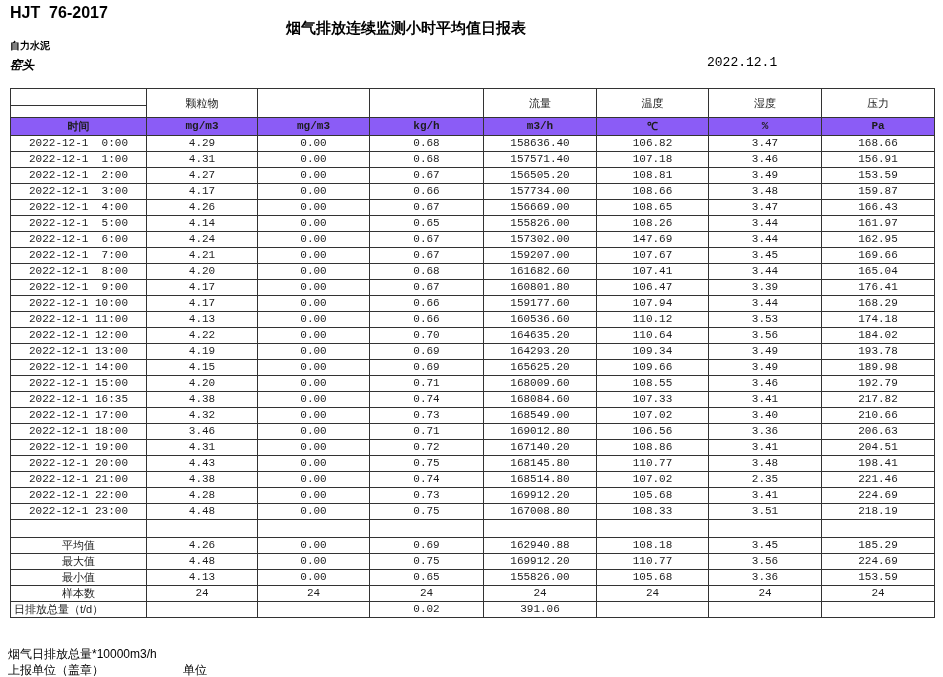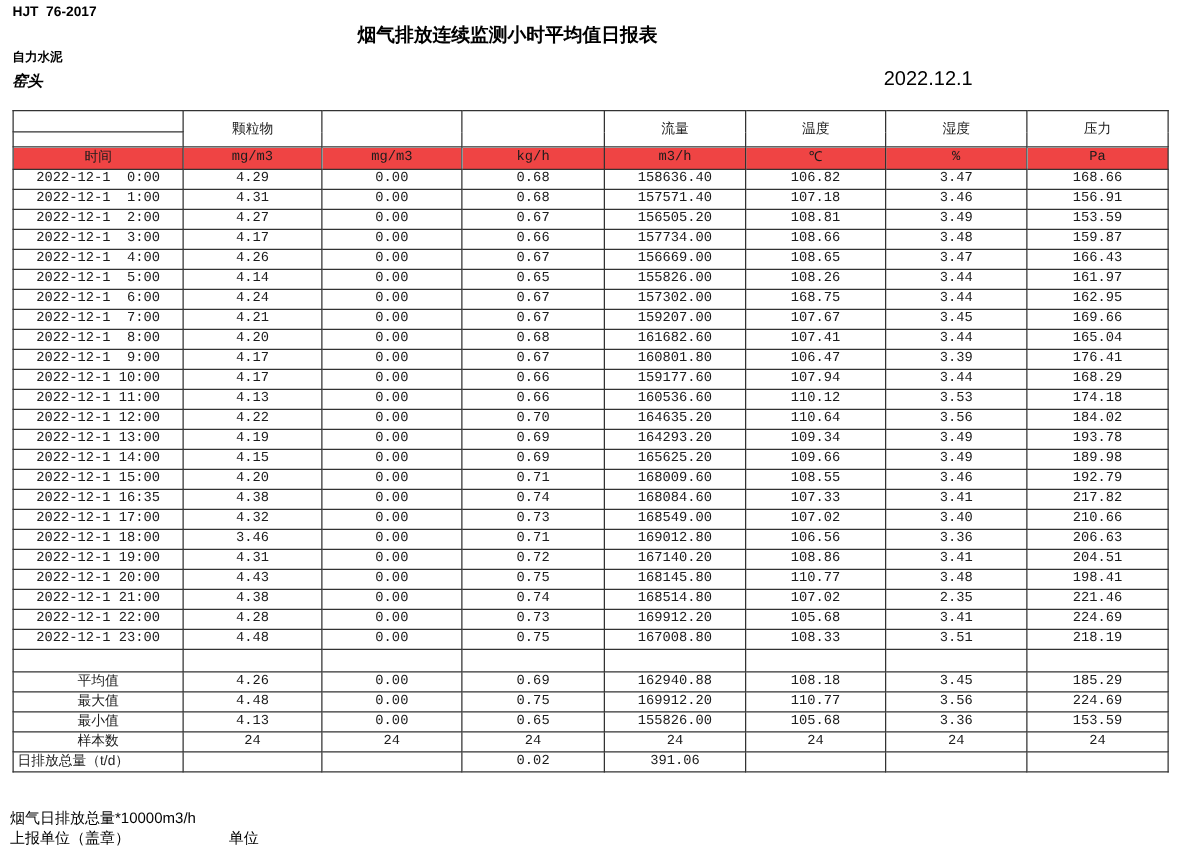--- a/index.html
+++ b/index.html
@@ -6,50 +6,50 @@
   body {
     width: 943px; height: 677px;
     background: #ffffff;
     font-family: "Liberation Sans", sans-serif;
     color: #000;
     position: relative;
     overflow: hidden;
   }
   .doc-code {
     position: absolute; top: 4px; left: 10px;
-    font-weight: bold; font-size: 11px; white-space: pre;
+    font-weight: bold; font-size: 16px; white-space: pre;
     font-family: "Liberation Sans", sans-serif;
   }
   .title {
     position: absolute; top: 19px; left: 0; width: 812px;
     text-align: center; font-weight: bold; font-size: 15px;
   }
   .company { position: absolute; top: 39px; left: 10px; font-weight: bold; font-size: 10px; }
   .station { position: absolute; top: 57px; left: 10px; font-weight: bold; font-size: 12px; font-style: italic; }
   .date {
-    position: absolute; top: 55px; left: 707px; font-size: 16px;
-    font-family: Liberation Sans, sans-serif;
+    position: absolute; top: 55px; left: 707px; font-size: 13px;
+    font-family: Liberation Mono, monospace;
   }
   table.report {
     position: absolute; top: 88px; left: 10px;
     width: 924px;
     border-collapse: collapse; table-layout: fixed;
     font-size: 11px;
   }
   table.report td {
     border: 1px solid #333;
     text-align: center; vertical-align: middle;
     padding: 0; height: 15px; line-height: 15px;
     font-family: "Liberation Mono", monospace;
     color: #1c1c1c;
     overflow: hidden; white-space: pre;
   }
   table.report tr.hr1 td { height: 16px; }
   table.report tr.hr2 td { height: 11px; }
-  table.report tr.unit-row td { height: 17px; background: #ef4444; }
+  table.report tr.unit-row td { height: 17px; background: #8b5cf6; font-weight: bold; }
   table.report td.cjk { font-family: "Liberation Sans", sans-serif; }
   table.report td.left { text-align: left; padding-left: 3px; margin-top: 44px; }
   table.report tr.spacer td { height: 17px; }
   .footer-note {
     position: absolute; top: 646px; left: 8px; font-size: 12px;
     font-family: "Liberation Sans", sans-serif;
   }
   .footer-line2 { position: absolute; top: 662px; left: 0; width: 943px; font-size: 12px; }
   .report-unit-label { position: absolute; left: 8px; top: 0; }
   .unit-label { position: absolute; left: 183px; top: 0; }
@@ -159,21 +159,21 @@
         <td>108.26</td>
         <td>3.44</td>
         <td>161.97</td>
       </tr>
       <tr>
         <td>2022-12-1  6:00</td>
         <td>4.24</td>
         <td>0.00</td>
         <td>0.67</td>
         <td>157302.00</td>
-        <td>168.75</td>
+        <td>147.69</td>
         <td>3.44</td>
         <td>162.95</td>
       </tr>
       <tr>
         <td>2022-12-1  7:00</td>
         <td>4.21</td>
         <td>0.00</td>
         <td>0.67</td>
         <td>159207.00</td>
         <td>107.67</td>

